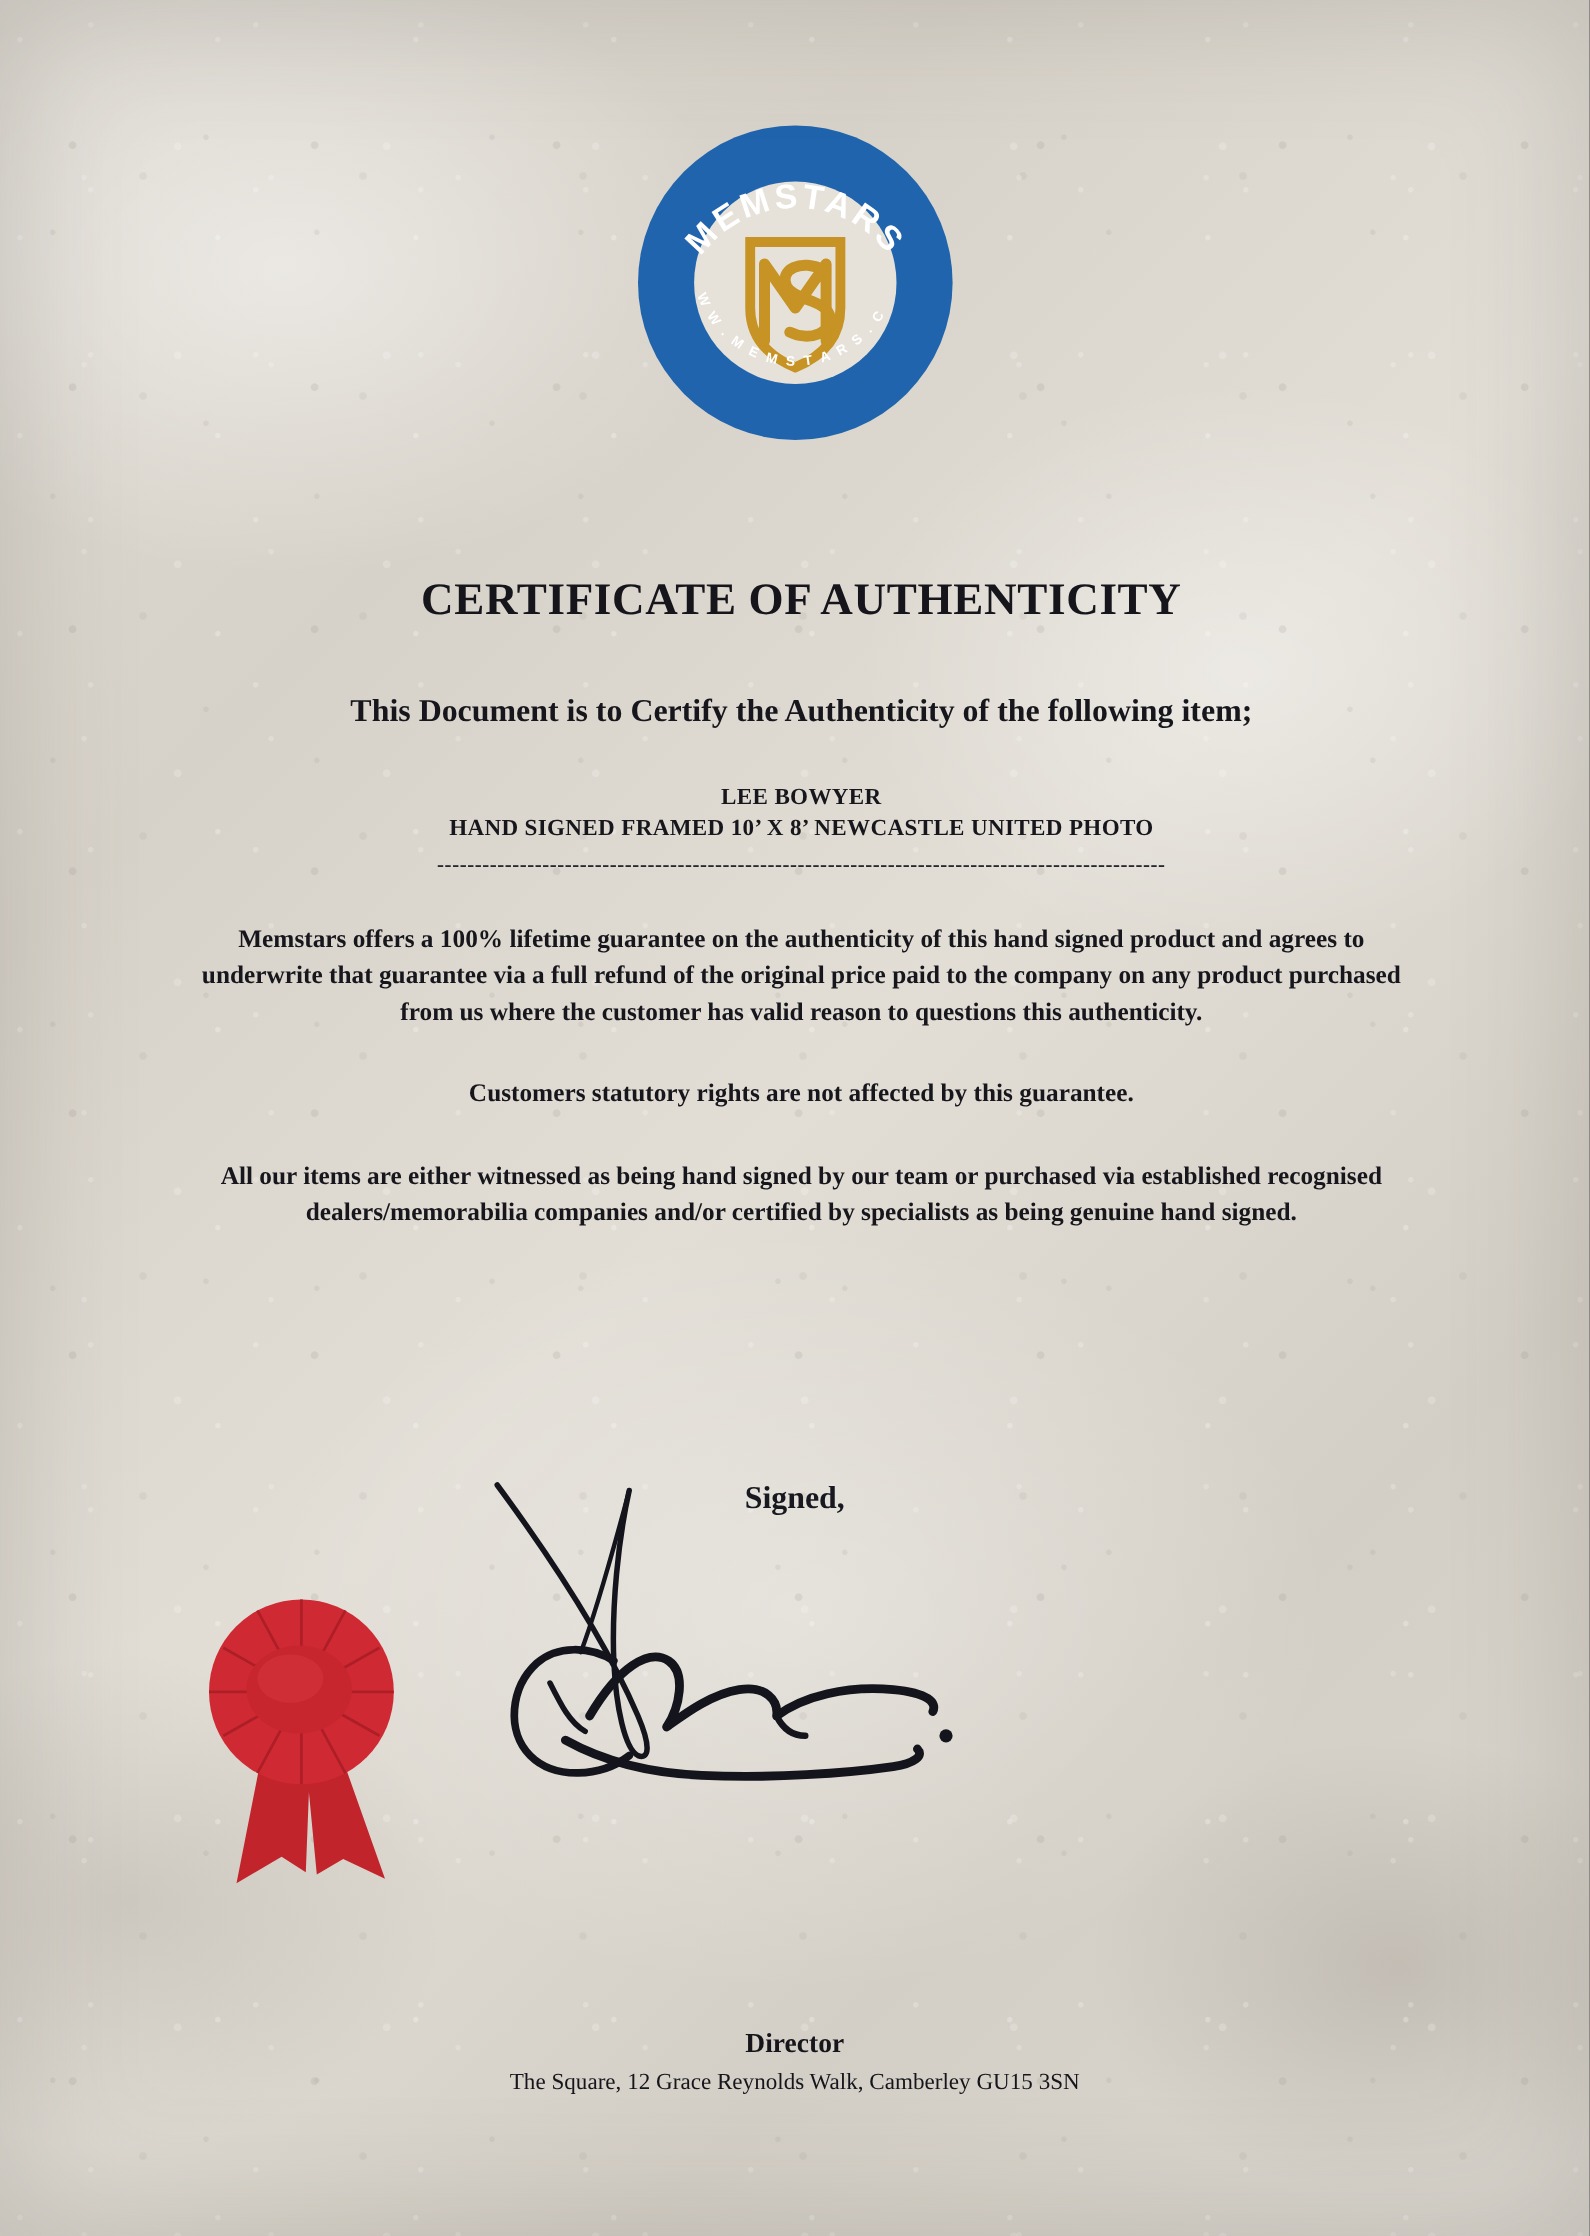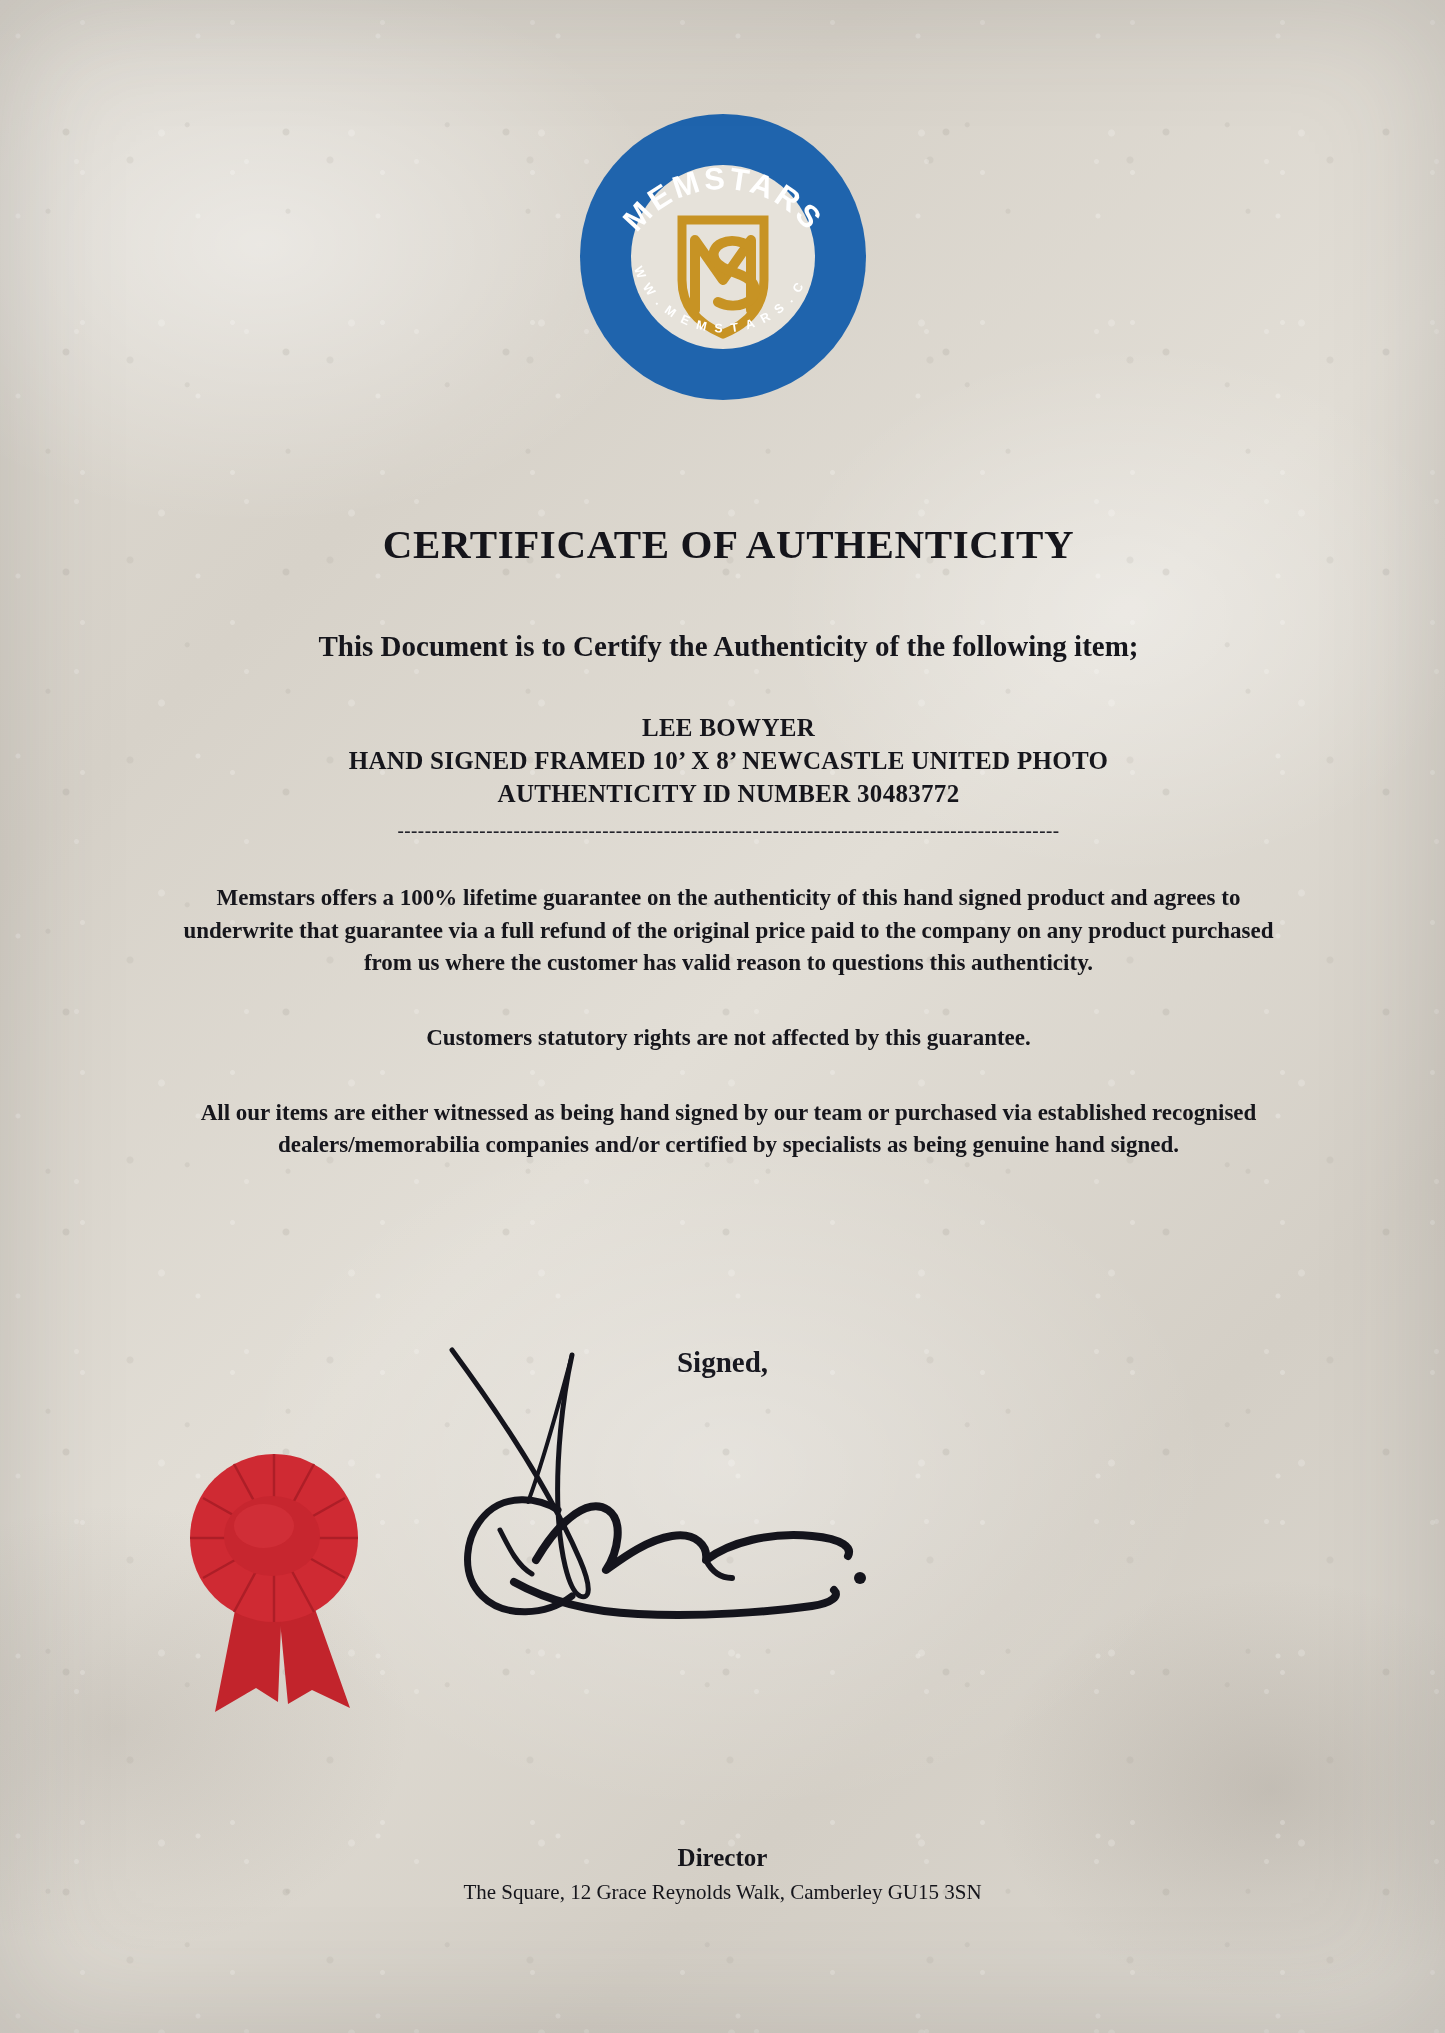--- a/index.html
+++ b/index.html
@@ -72,21 +72,21 @@
     letter-spacing: 0.6px;
     margin: 0 0 62px 0;
     color: #15151b;
   }
   .certify-line {
     font-size: 29px;
     font-weight: bold;
     margin: 0 0 48px 0;
   }
   .item-block {
-    font-size: 25px;
+    font-size: 21px;
     font-weight: bold;
     line-height: 1.32;
     letter-spacing: 0.3px;
   }
   .item-block div { margin: 0; }
   .divider {
     margin: 10px auto 0 auto;
     width: 1065px;
     font-size: 19px;
     letter-spacing: 0.5px;
@@ -177,21 +177,20 @@
   </div>
 
   <div class="content">
     <h1 class="cert-title">CERTIFICATE OF AUTHENTICITY</h1>
 
     <p class="certify-line">This Document is to Certify the Authenticity of the following item;</p>
 
     <div class="item-block">
       <div>LEE BOWYER</div>
       <div>HAND SIGNED FRAMED 10’ X 8’ NEWCASTLE UNITED PHOTO</div>
-      <div>AUTHENTICITY ID NUMBER 30483772</div>
     </div>
 
     <div class="divider">-------------------------------------------------------------------------------------------------</div>
 
     <p class="para p1">Memstars offers a 100% lifetime guarantee on the authenticity of this hand signed product and agrees to underwrite that guarantee via a full refund of the original price paid to the company on any product purchased from us where the customer has valid reason to questions this authenticity.</p>
     <p class="para p3">Customers statutory rights are not affected by this guarantee.</p>
     <p class="para p2">All our items are either witnessed as being hand signed by our team or purchased via established recognised dealers/memorabilia companies and/or certified by specialists as being genuine hand signed.</p>
   </div>
 
   <div class="signed-label">Signed,</div>

